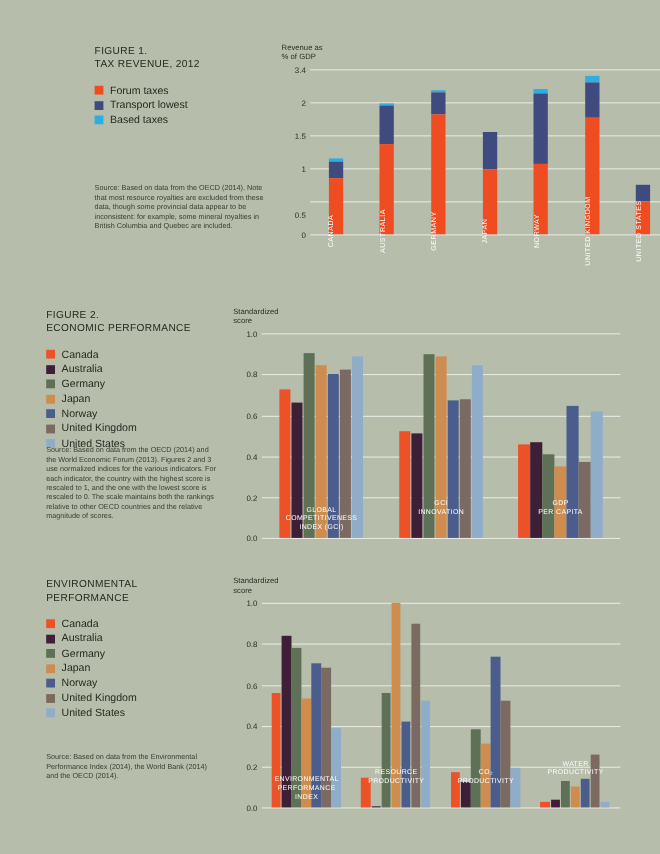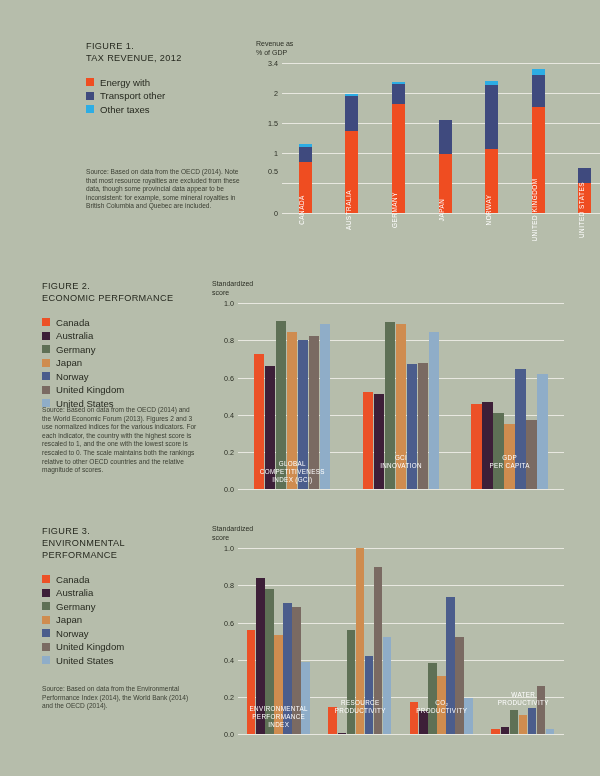--- a/index.html
+++ b/index.html
@@ -94,45 +94,45 @@
 
   <section class="figure" id="fig1">
     <div class="leftcol">
       <div class="fig-title">
         <div>FIGURE 1.</div>
         <div>TAX REVENUE, 2012</div>
       </div>
       <div class="legend" id="fig1-legend">
           <div class="legend-row">
             <span class="swatch" style="background: rgb(239, 77, 33);"></span>
-            <span class="legend-label">Energy with</span>
+            <span class="legend-label">Forum taxes</span>
           </div>
           <div class="legend-row">
             <span class="swatch" style="background: rgb(63, 74, 126);"></span>
-            <span class="legend-label">Transport other</span>
+            <span class="legend-label">Transport lowest</span>
           </div>
           <div class="legend-row">
             <span class="swatch" style="background: rgb(45, 173, 228);"></span>
-            <span class="legend-label">Other taxes</span>
+            <span class="legend-label">Based taxes</span>
           </div>
         </div>
       <div class="source">Source: Based on data from the OECD (2014). Note that most resource royalties are excluded from these data, though some provincial data appear to be inconsistent: for example, some mineral royalties in British Columbia and Quebec are included.</div>
     </div>
 
     <div class="rightcol">
       <div class="axis-title">
         <div>Revenue as</div>
         <div>% of GDP</div>
       </div>
       <div class="plot-wrap">
         <div class="plot" id="fig1-plot">
             <div class="gridline baseline" style="top: 150px;"></div>
             <div class="ytick" style="top: 150px;">0</div>
             <div class="gridline" style="top: 120px;"></div>
-            <div class="ytick" style="top: 108px;">0.5</div>
+            <div class="ytick" style="top: 132px;">0.5</div>
             <div class="gridline" style="top: 90px;"></div>
             <div class="ytick" style="top: 90px;">1</div>
             <div class="gridline" style="top: 60px;"></div>
             <div class="ytick" style="top: 60px;">1.5</div>
             <div class="gridline" style="top: 30px;"></div>
             <div class="ytick" style="top: 30px;">2</div>
             <div class="gridline" style="top: 0px;"></div>
             <div class="ytick" style="top: 0px;">3.4</div>
             <div class="bars">
               <div class="stack-group" style="left: 16.7857px; width: 13px;">
@@ -290,21 +290,20 @@
               </div>
             </div>
           </div>
       </div>
     </div>
   </section>
 
   <section class="figure" id="fig3">
     <div class="leftcol">
       <div class="fig-title">
-        <div>FIGURE 3.</div>
         <div>ENVIRONMENTAL PERFORMANCE</div>
       </div>
       <div class="legend" id="fig3-legend">
           <div class="legend-row">
             <span class="swatch" style="background: rgb(236, 81, 39);"></span>
             <span class="legend-label">Canada</span>
           </div>
           <div class="legend-row">
             <span class="swatch" style="background: rgb(61, 31, 56);"></span>
             <span class="legend-label">Australia</span>

